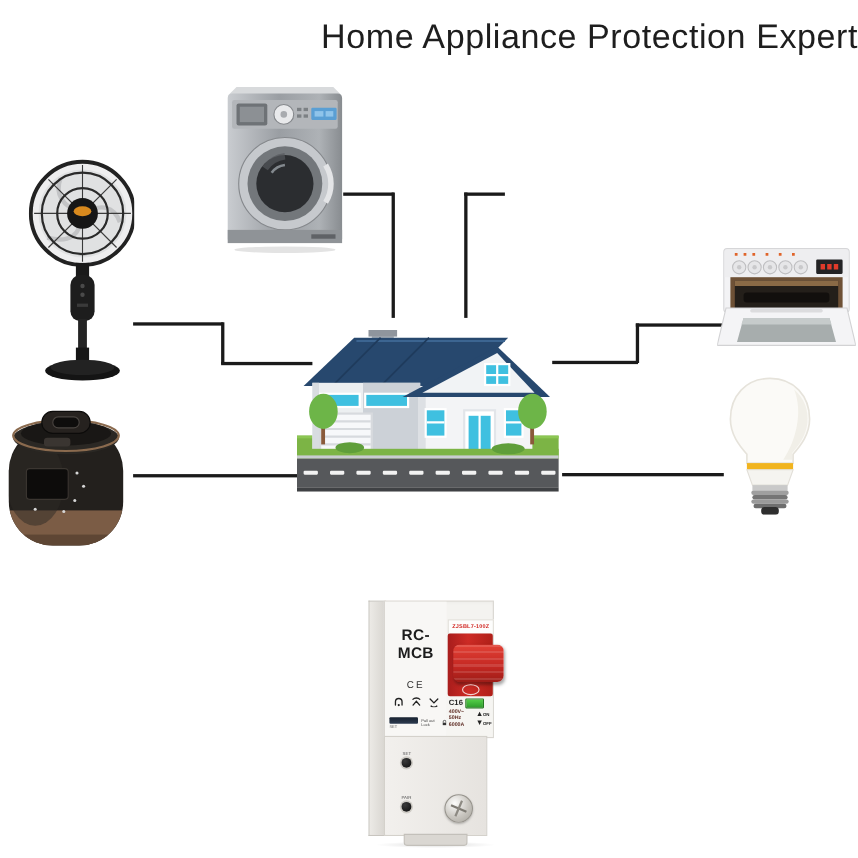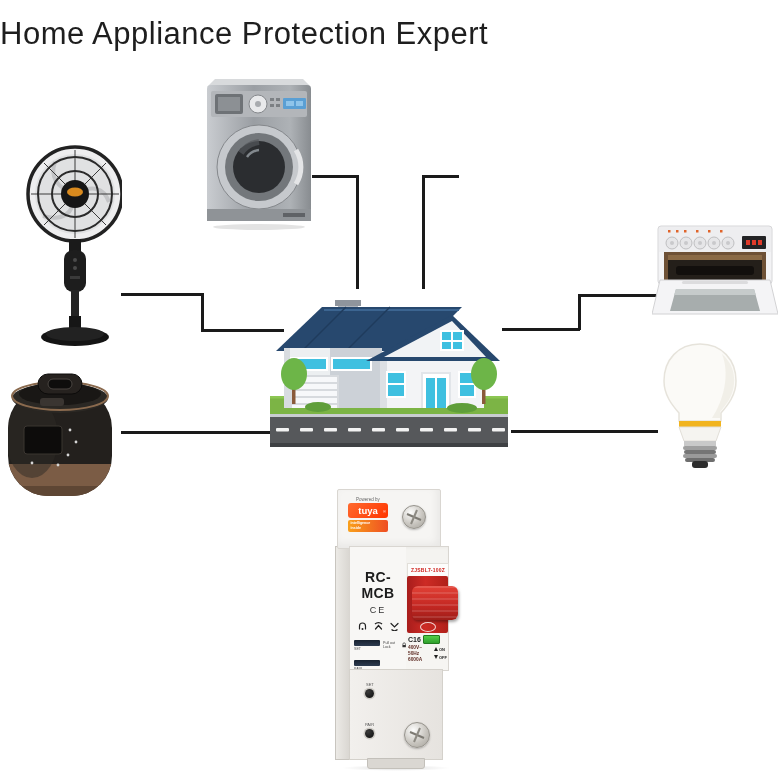--- a/index.html
+++ b/index.html
@@ -1,18 +1,18 @@
 <!DOCTYPE html>
 <html><head>
 <meta charset="utf-8">
 <style>
   html,body{margin:0;padding:0;background:#fff;}
   .canvas{position:relative;width:780px;height:780px;background:#fff;overflow:hidden;
           font-family:"Liberation Sans","DejaVu Sans",sans-serif;}
-  .title{position:absolute;top:16px;left:0;width:780px;text-align:left;
+  .title{position:absolute;top:16px;left:0;width:780px;text-align:right;
          font-size:31px;font-weight:500;color:#1e1e1e;letter-spacing:.5px;}
   .ill{position:absolute;}
   
   .line{position:absolute;background:#1a1a1a;}
   .l-washer-h {left:312px;top:175px;width:46px;height:2.5px;}
   .l-washer-v {left:356px;top:175px;width:2.5px;height:114px;}
   .l-right-h  {left:422px;top:175px;width:37px;height:2.5px;}
   .l-right-v  {left:422px;top:175px;width:2.5px;height:114px;}
   .l-fan-h1   {left:121px;top:293px;width:82px;height:2.5px;}
   .l-fan-v    {left:201px;top:293px;width:2.5px;height:38px;}
@@ -38,21 +38,21 @@
                color:#fff;font-size:3.6px;font-weight:bold;line-height:4.6px;padding:1.5px 2.5px;}
   .screw{position:absolute;border-radius:50%;
          background:radial-gradient(circle at 35% 30%,#fdfdfc,#c9c6c0 55%,#a5a29b);
          border:1px solid #96938c;box-shadow:0 1px 2px rgba(0,0,0,.25);}
   .screw svg{position:absolute;left:0;top:0;}
   .screw-top{left:64px;top:15px;width:22px;height:22px;}
   .bk-mid{position:absolute;left:16px;top:59px;width:98px;height:123px;background:#f4f3f0;
           border:1px solid #d9d6d1;box-shadow:inset 2px 0 4px rgba(0,0,0,.05);}
   .bk-labelcol{position:absolute;left:0;top:0;width:56px;height:123px;background:#f8f7f5;text-align:center;}
   .rc-mcb{margin-top:22px;font-size:14px;font-weight:bold;color:#1c1c1c;letter-spacing:.3px;}
-  .ce{margin-top:4px;font-size:9px;color:#333;letter-spacing:2px;}
+  .ce{margin-top:16px;font-size:9px;color:#333;letter-spacing:2px;}
   .wifis{margin-top:5px;display:flex;justify-content:center;gap:5px;}
   .slotrow{display:flex;align-items:flex-start;margin:9px 0 0 4px;text-align:left;}
   .slot{width:26px;height:6px;background:linear-gradient(180deg,#17212f,#2d3b50);border-radius:1px;}
   .slotcap{font-size:3.6px;color:#555;margin-top:1px;}
   .pull{margin-left:3px;font-size:3.6px;color:#444;display:flex;align-items:center;gap:1px;margin-top:1px;}
   .bk-switchcol{position:absolute;left:56px;top:0;width:42px;height:123px;}
   .model-strip{position:absolute;left:1px;top:16px;width:40px;height:12px;background:#fdfdfc;
                border:1px solid #e2dfd9;color:#d0241f;font-weight:bold;font-size:5px;
                text-align:center;line-height:12px;letter-spacing:.2px;}
   .red-housing{position:absolute;left:1px;top:29px;width:41px;height:57px;
@@ -340,36 +340,20 @@
       <rect x="32" y="108" width="32" height="4" rx="2" fill="#757575"></rect>
       <rect x="31" y="112" width="34" height="4" rx="2" fill="#9a9a9a"></rect>
       <rect x="33" y="116" width="30" height="4" rx="2" fill="#6e6e6e"></rect>
       <rect x="40" y="119" width="16" height="7" rx="3" fill="#2e2e2e"></rect>
     </g>
   </svg>
 
   <div class="breaker">
     <div class="bk-shadow"></div>
     <div class="bk-side"></div>
-    <div class="bk-cap">
-      <div class="tuya">
-        <div class="powered">Powered by</div>
-        <div class="box"><span>tuya</span><sup>®</sup></div>
-        <div class="intel">
-          <div>intelligence</div>
-            <div>inside</div>
-        </div>
-      </div>
-      <div class="screw screw-top">
-        <svg width="22" height="22">
-            <line x1="4" y1="8" x2="18" y2="14" stroke="#7d7a73" stroke-width="2"></line>
-          <line x1="14" y1="4" x2="8" y2="18" stroke="#8d8a83" stroke-width="2"></line>
-          </svg>
-      </div>
-    </div>
     <div class="bk-mid">
       <div class="bk-labelcol">
         <div class="rc-mcb">RC-MCB</div>
         <div class="ce">CE</div>
         <div class="wifis">
           <svg width="11" height="11" viewBox="0 0 11 11">
             <path d="M2.5 9 V6 a3 3 0 0 1 6 0 V9" fill="none" stroke="#222" stroke-width="1.2" stroke-linecap="round"></path>
             <circle cx="5.5" cy="9" r="1" fill="#222"></circle>
             </svg>
           <svg width="11" height="11" viewBox="0 0 11 11">

